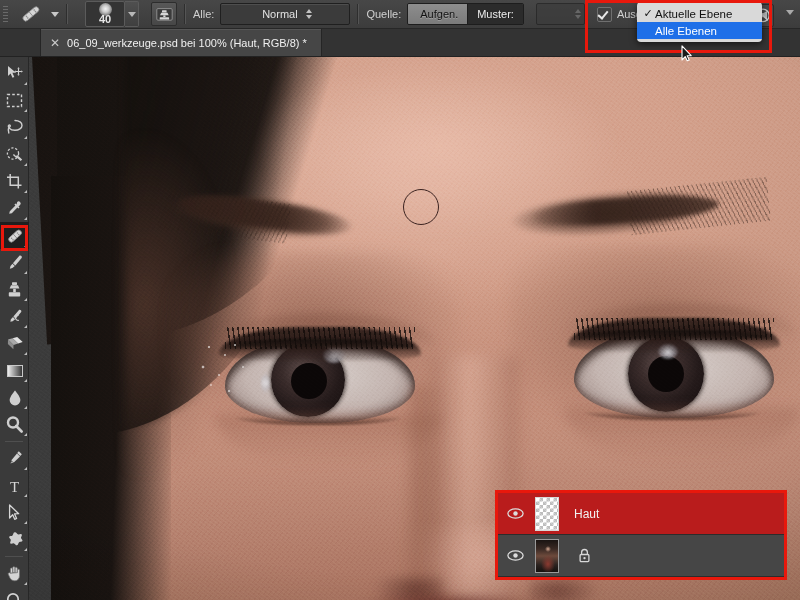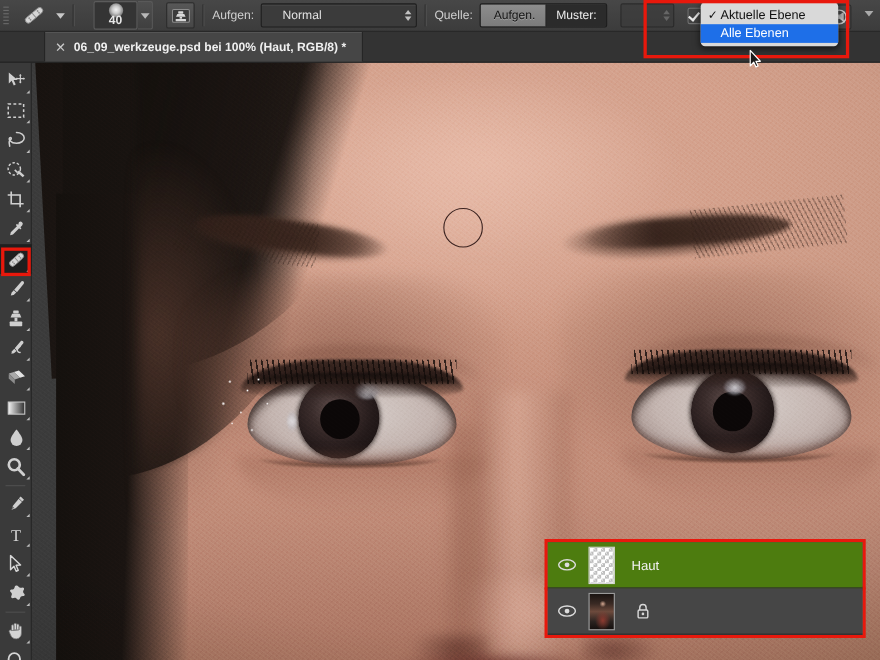--- a/index.html
+++ b/index.html
@@ -54,22 +54,22 @@
   .panel-icon-btn{
     width:24px;height:22px;margin-left:12px;border-radius:2px;
     background:linear-gradient(#585858,#474747);border:1px solid #2d2d2d;
     display:flex;align-items:center;justify-content:center;flex:0 0 auto;
   }
 
   .lbl{color:#d0d0d0;font-size:11px;white-space:nowrap;flex:0 0 auto;}
 
   .combo{
     height:20px;min-width:115px;background:#3b3b3b;border:1px solid #1f1f1f;
-    border-radius:2px;display:flex;align-items:center;justify-content:space-between;
-    padding:0 4px 0 19px;margin-left:6px;flex:0 0 auto;
+    border-radius:2px;display:flex;align-items:center;justify-content:center;
+    padding:0 4px 0 7px;margin-left:6px;flex:0 0 auto;
     box-shadow:inset 0 1px 0 #4e4e4e;
   }
   .combo .val{font-size:11px;color:#e2e2e2;}
   .updown{display:flex;flex-direction:column;gap:2px;align-items:center;margin-left:8px;}
   .updown i{display:block;width:0;height:0;border-left:3px solid transparent;border-right:3px solid transparent;}
   .updown .u{border-bottom:4px solid #c2c2c2;}
   .updown .d{border-top:4px solid #c2c2c2;}
 
   .seg-group{display:flex;margin-left:6px;flex:0 0 auto;border-radius:2px;overflow:hidden;border:1px solid #1d1d1d;}
   .seg{
@@ -127,21 +127,21 @@
     position:absolute;left:0;top:29px;width:800px;height:27px;
     background:#333;border-bottom:1px solid #222;
   }
   .doc-tab{
     position:absolute;left:40px;top:0;height:27px;
     background:#464646;border-right:1px solid #252525;border-left:1px solid #252525;
     display:flex;align-items:center;padding:0 14px 0 9px;gap:7px;
     box-shadow:inset 0 1px 0 #555;
   }
   .tab-x{font-size:12px;color:#c9c9c9;line-height:1;}
-  .tab-title{font-size:11px;color:#f0f0f0;font-weight:bold;white-space:nowrap;}
+  .tab-title{font-size:11px;color:#f0f0f0;font-weight:normal;white-space:nowrap;}
 
   
   .toolbar{
     position:absolute;left:0;top:56px;width:29px;height:544px;
     background:#3a3a3a;border-right:1px solid #272727;
     padding-top:4px;box-sizing:border-box;
   }
   .tool{
     width:29px;height:27px;display:flex;align-items:center;justify-content:center;
     position:relative;
@@ -398,21 +398,21 @@
 
   
   .layers{
     position:absolute;left:498px;top:493px;width:286px;height:84px;
     background:#3c3c3c;z-index:40;
   }
   .layer-row{
     height:42px;display:flex;align-items:center;box-sizing:border-box;
     border-bottom:1px solid #2c2c2c;padding-left:4px;
   }
-  .layer-row.selected{background:#4d7c0f;}
+  .layer-row.selected{background:#b91c1c;}
   .layer-row.normal{background:#464646;}
   .eye-toggle{width:26px;display:flex;align-items:center;justify-content:center;}
   .thumb-wrap{width:38px;display:flex;align-items:center;justify-content:center;}
   .thumb{
     width:24px;height:34px;border:1px solid #d8d8d8;box-sizing:border-box;
   }
   .thumb.checker{
     background-image:
       linear-gradient(45deg,#bdbdbd 25%,transparent 25%,transparent 75%,#bdbdbd 75%),
       linear-gradient(45deg,#bdbdbd 25%,#fff 25%,#fff 75%,#bdbdbd 75%);
@@ -744,21 +744,21 @@
           <rect x="0.8" y="2.6" width="15.4" height="11.6" rx="1.2" fill="#3b3b3b" stroke="#8d8d8d" stroke-width="1"></rect>
           <rect x="6" y="4.2" width="4.6" height="2.2" rx="0.5" fill="#d8d8d8"></rect>
           <path d="M5.2 6.7h6.3l1.2 2.5H4z" fill="#d8d8d8"></path>
           <rect x="7.3" y="9.4" width="2.2" height="1.6" fill="#d8d8d8"></rect>
           <rect x="3.7" y="11.2" width="9.4" height="2.2" rx="0.5" fill="#d8d8d8"></rect>
         </svg>
     </div>
 
     <div class="sep"></div>
 
-    <span class="lbl">Aufgen:</span>
+    <span class="lbl">Alle:</span>
     <div class="combo" style="min-width:117px;">
       <span class="val">Normal</span>
       <span class="updown">
           <i class="u"></i>
           <i class="d"></i>
         </span>
     </div>
 
     <div class="sep"></div>
 

